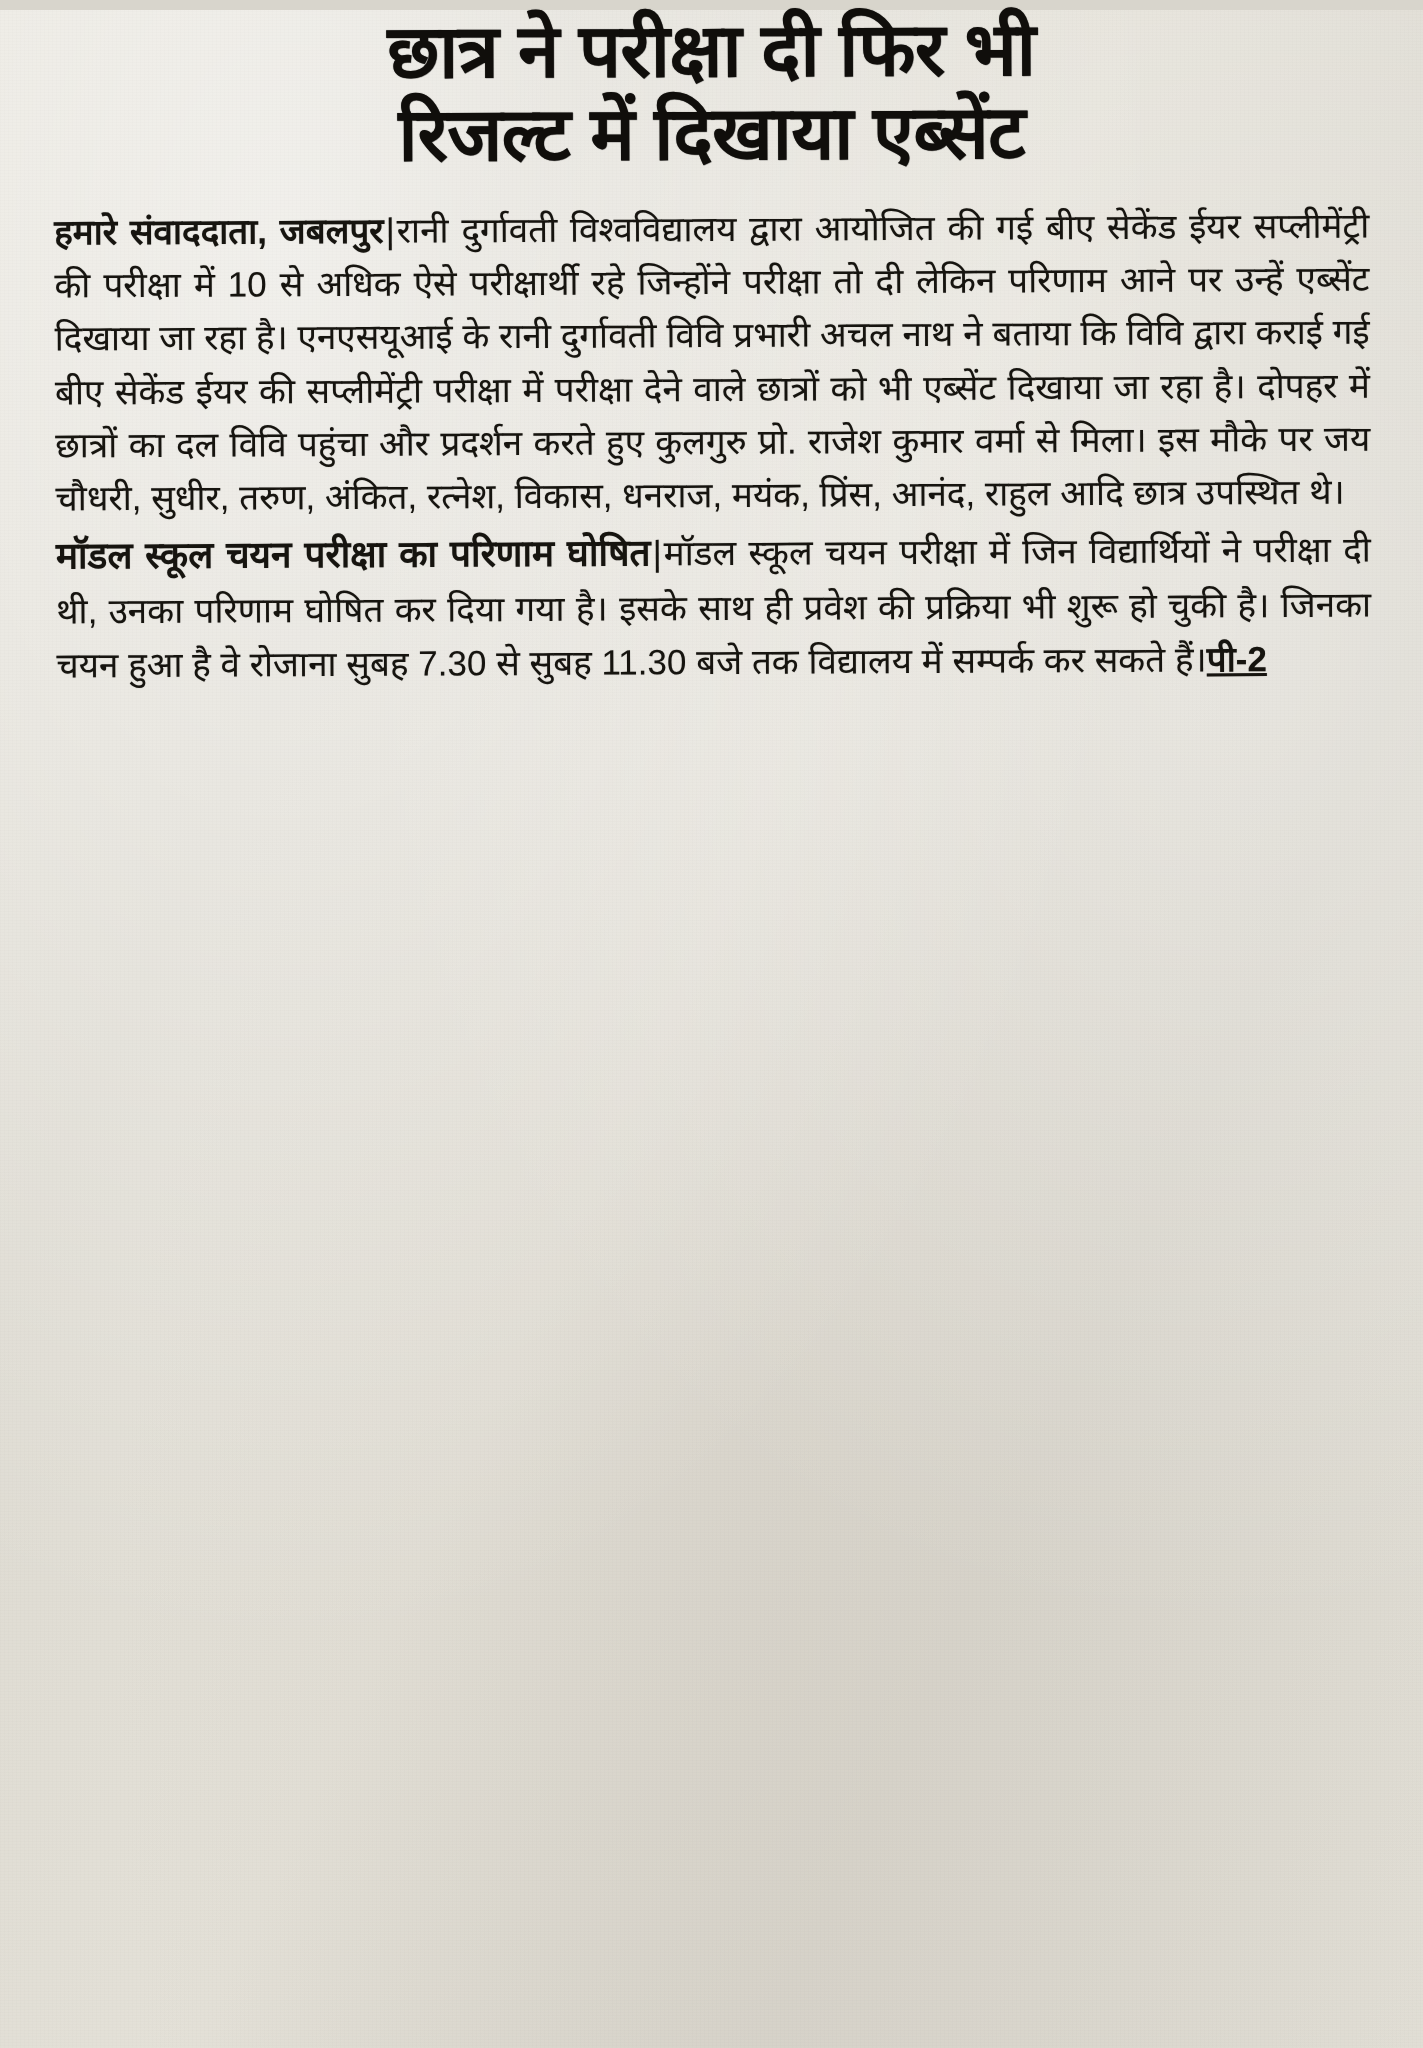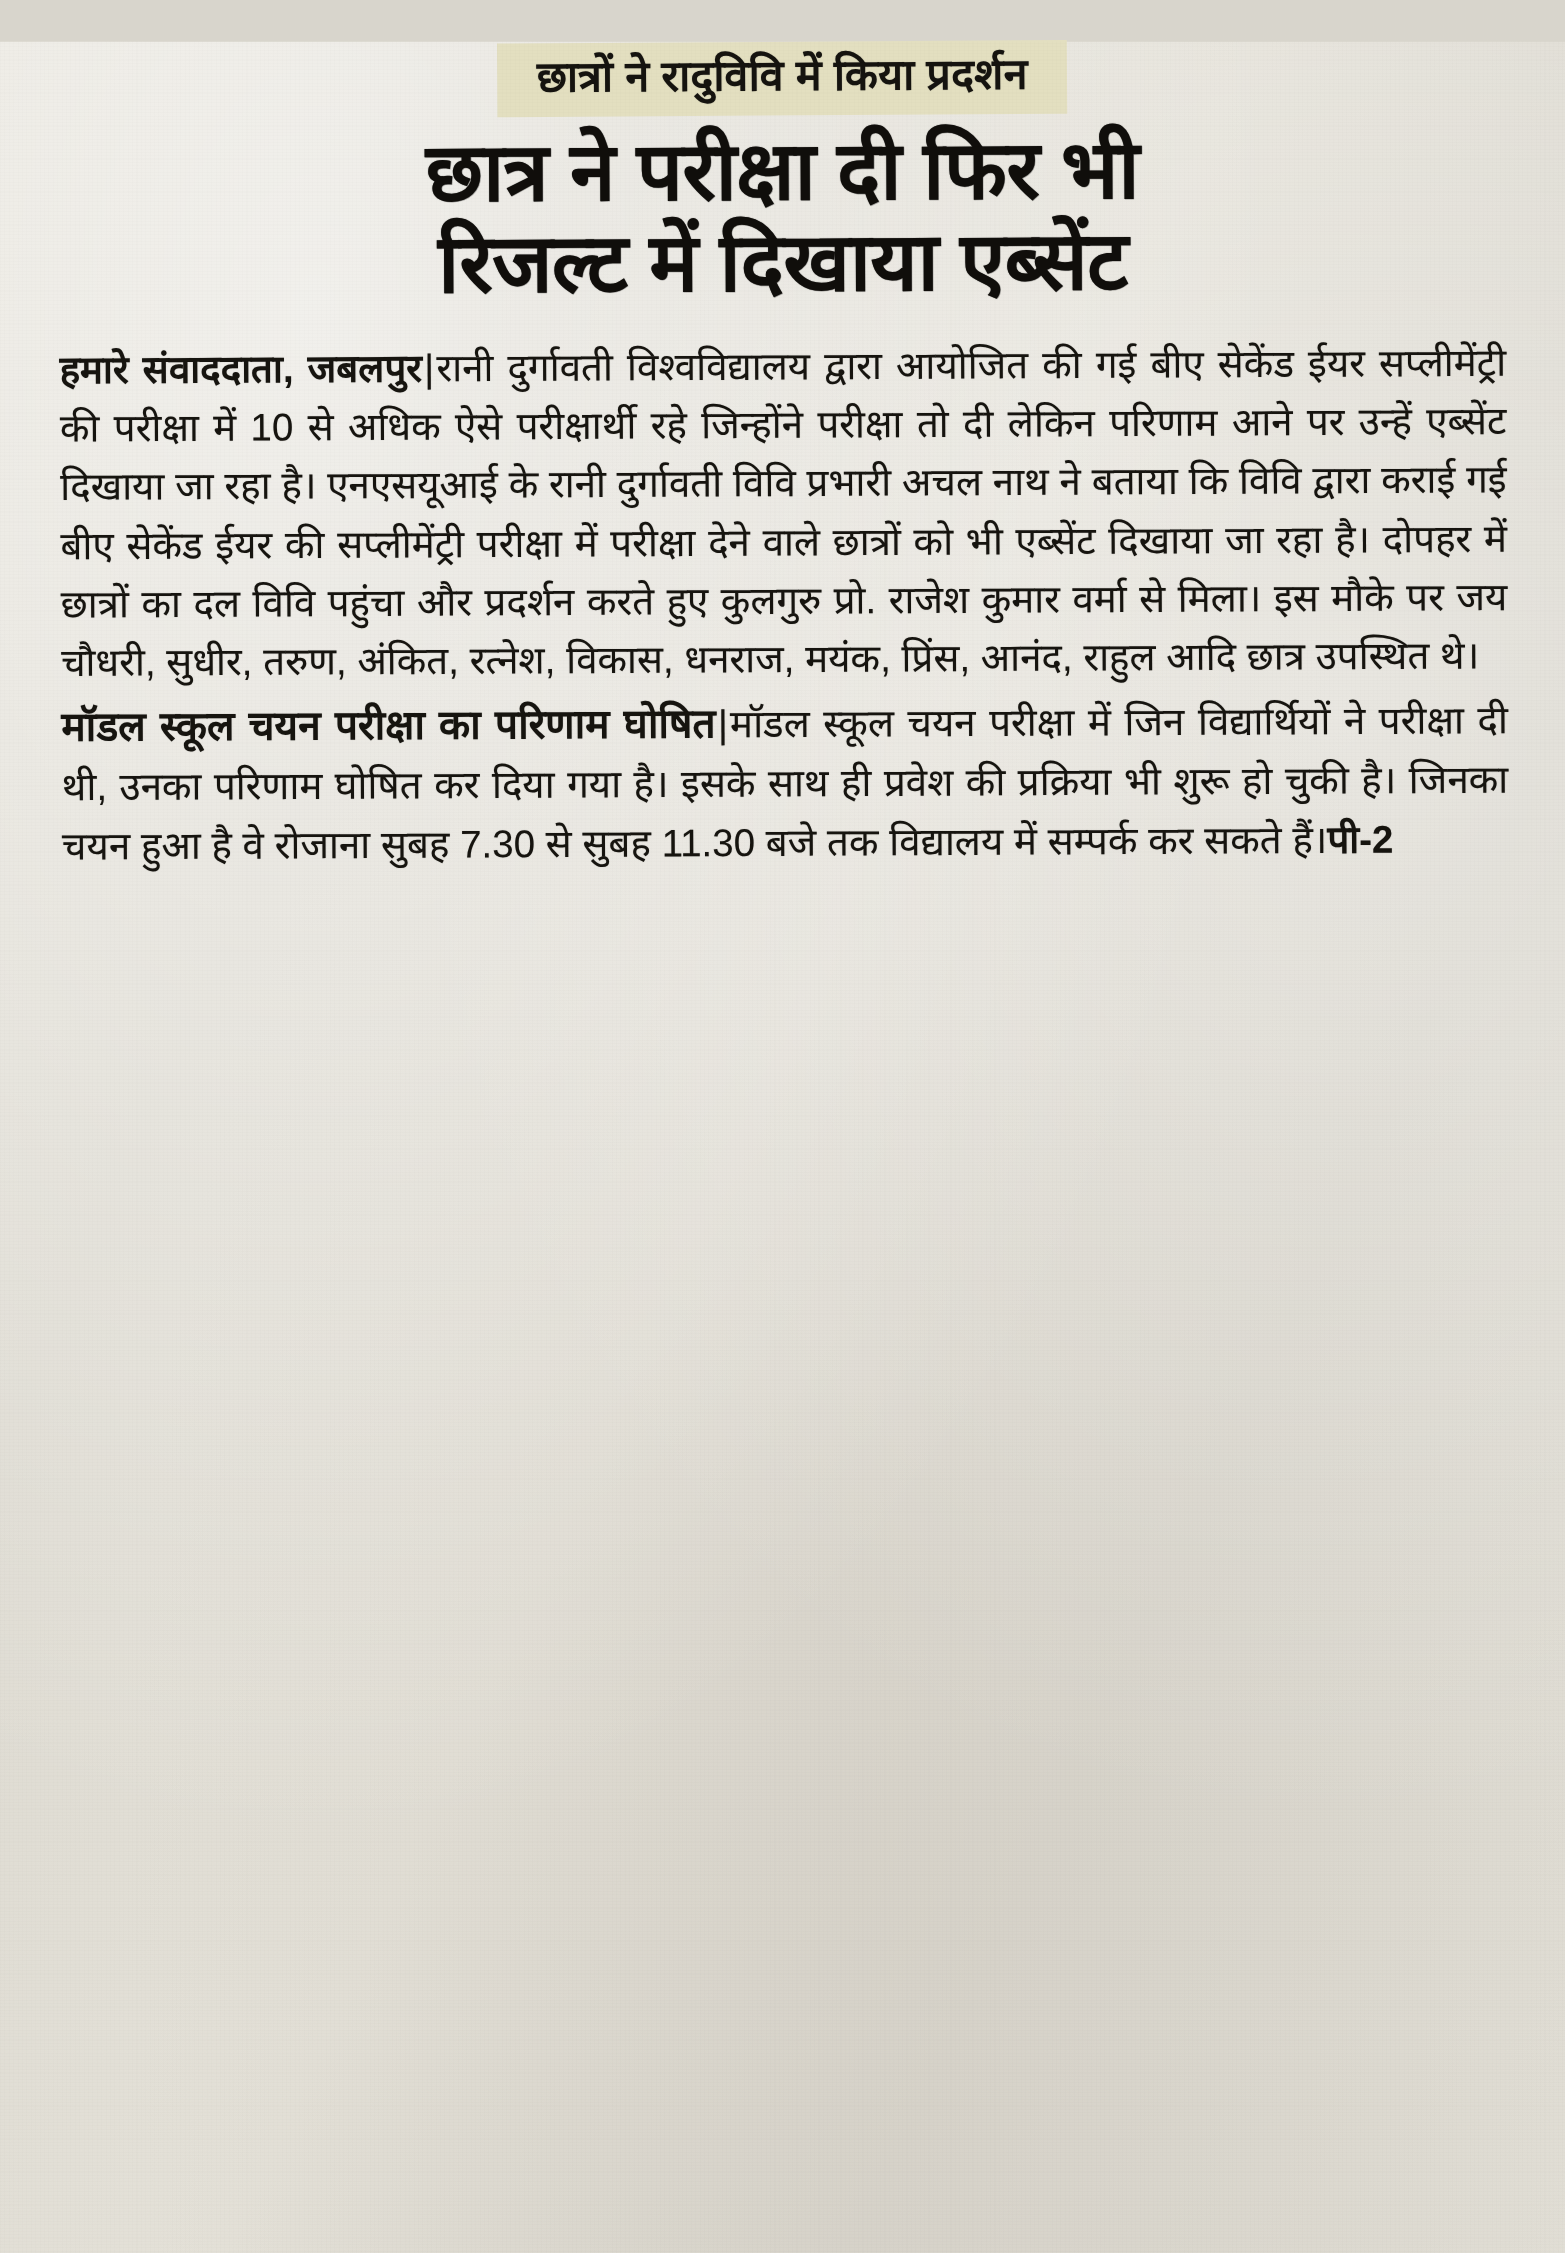--- a/index.html
+++ b/index.html
@@ -103,36 +103,34 @@
   }
   .subhead {
     font-weight: 700;
     font-size: 37px;
   }
   .para-second {
     margin-top: 12px;
   }
   .page-ref {
     font-weight: 700;
+    text-decoration: underline;
   }
 
   
   .skew {
     transform: rotate(-0.3deg);
     transform-origin: 50% 0;
   }
 </style>
 </head>
 <body>
 
 <div class="clipping">
 
-  <div class="kicker-wrap">
-    <div class="kicker">छात्रों ने रादुविवि में किया प्रदर्शन</div>
-  </div>
 
   <h1 class="headline">
     <span class="hl-line">छात्र ने परीक्षा दी फिर भी</span>
     <span class="hl-line">रिजल्ट में दिखाया एब्सेंट</span>
   </h1>
 
   <div class="body-copy skew">
     <p>
       <span class="dateline">हमारे संवाददाता, जबलपुर</span><span class="pipe">|</span><span>रानी दुर्गावती विश्वविद्यालय द्वारा आयोजित की गई बीए सेकेंड ईयर सप्लीमेंट्री की परीक्षा में 10 से अधिक ऐसे परीक्षार्थी रहे जिन्होंने परीक्षा तो दी लेकिन परिणाम आने पर उन्हें एब्सेंट दिखाया जा रहा है। एनएसयूआई के रानी दुर्गावती विवि प्रभारी अचल नाथ ने बताया कि विवि द्वारा कराई गई बीए सेकेंड ईयर की सप्लीमेंट्री परीक्षा में परीक्षा देने वाले छात्रों को भी एब्सेंट दिखाया जा रहा है। दोपहर में छात्रों का दल विवि पहुंचा और प्रदर्शन करते हुए कुलगुरु प्रो. राजेश कुमार वर्मा से मिला। इस मौके पर जय चौधरी, सुधीर, तरुण, अंकित, रत्नेश, विकास, धनराज, मयंक, प्रिंस, आनंद, राहुल आदि छात्र उपस्थित थे।</span>
     </p>

